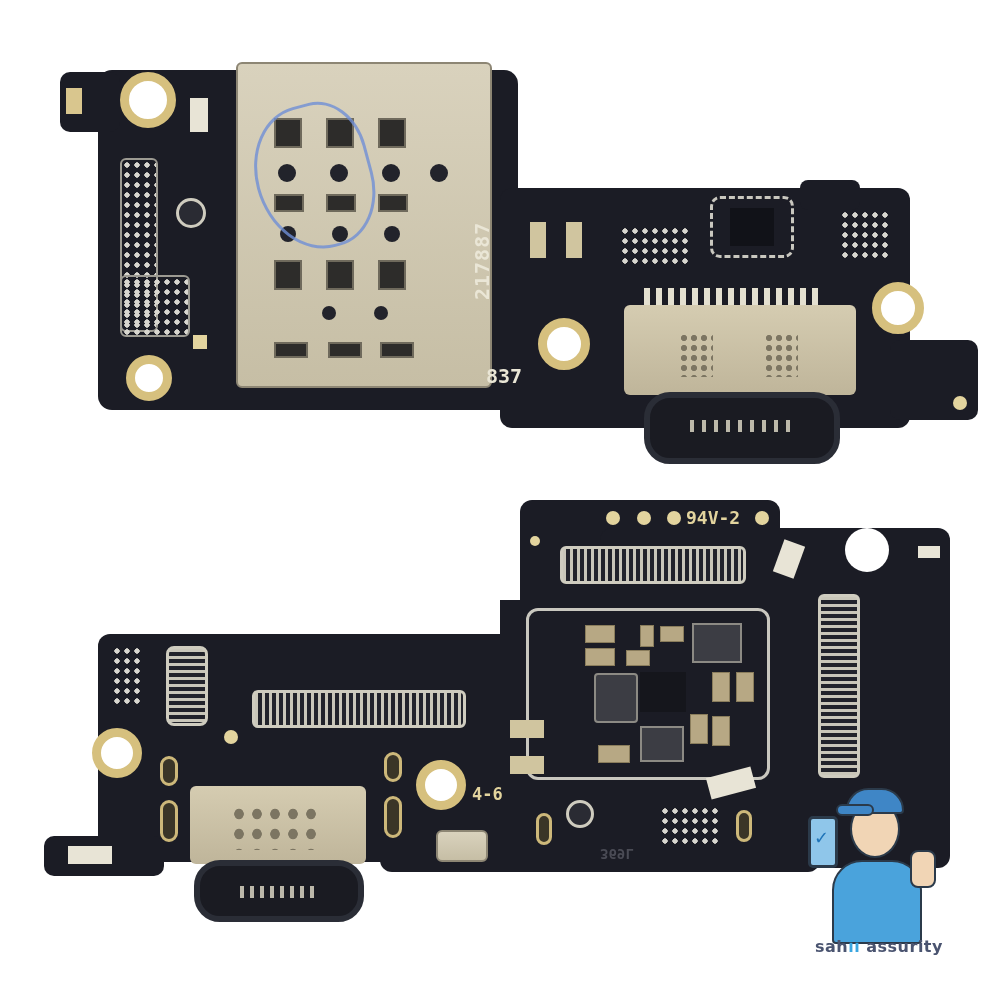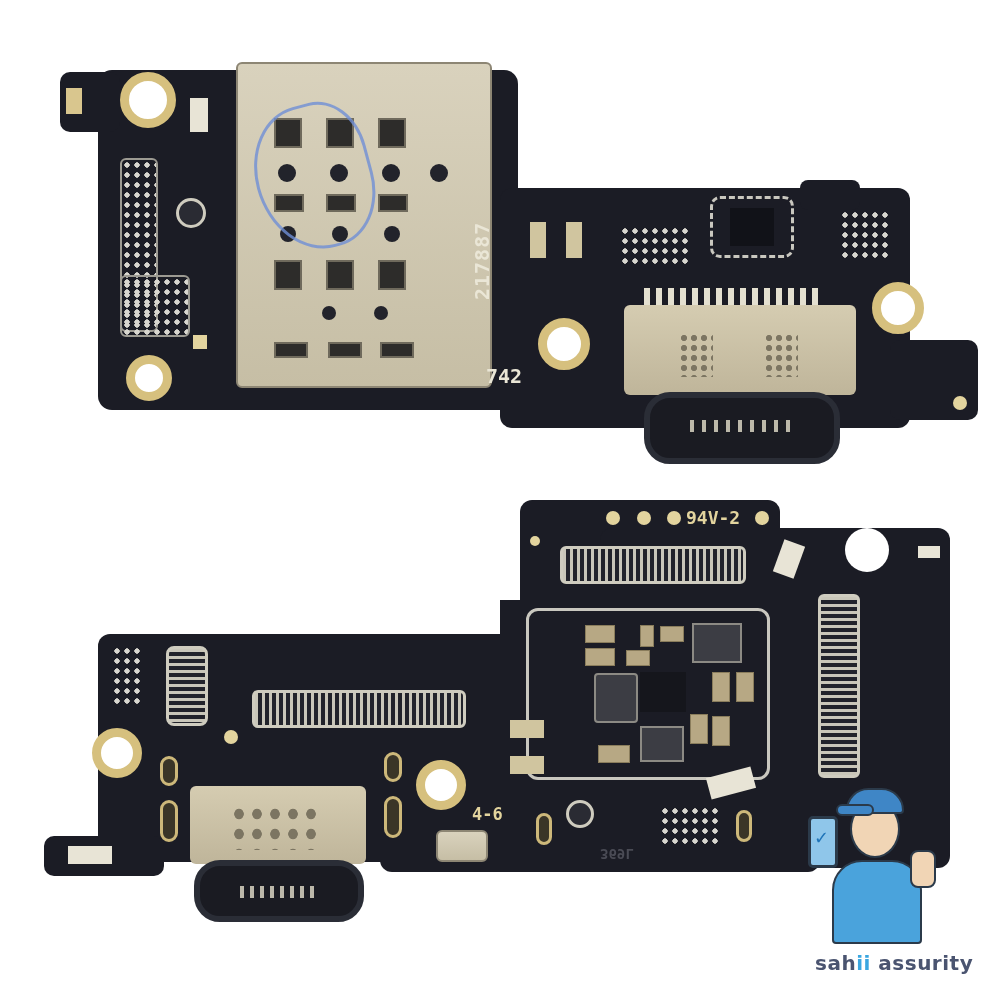--- a/index.html
+++ b/index.html
@@ -69,21 +69,21 @@
     <div class="hole" style="left:84px;top:242px;width:14px;height:14px;"></div>
     <div class="hole" style="left:136px;top:242px;width:14px;height:14px;"></div>
     <div class="slot" style="left:36px;top:278px;width:34px;height:16px;"></div>
     <div class="slot" style="left:90px;top:278px;width:34px;height:16px;"></div>
     <div class="slot" style="left:142px;top:278px;width:34px;height:16px;"></div>
 
     <div class="abs" style="left:18px;top:40px;width:110px;height:140px;border:3px solid #6f8fd6;border-radius:50% 40% 45% 55%;opacity:0.8;transform:rotate(-15deg);"></div>
   </div>
 
   <div class="silk" style="left:470px;top:300px;font-size:20px;transform:rotate(-90deg);transform-origin:left top;letter-spacing:1px;">217887</div>
-  <div class="silk" style="left:486px;top:364px;font-size:20px;">742</div>
+  <div class="silk" style="left:486px;top:364px;font-size:20px;">837</div>
 
   <div class="pad" style="left:530px;top:222px;width:16px;height:36px;background:#d0c59f;"></div>
   <div class="pad" style="left:566px;top:222px;width:16px;height:36px;background:#d0c59f;"></div>
 
   <div class="abs" style="left:710px;top:196px;width:84px;height:62px;border:3px dashed #c9c7bf;border-radius:10px;box-sizing:border-box;"></div>
   <div class="abs" style="left:730px;top:208px;width:44px;height:38px;background:#111218;"></div>
   <div class="grid-dots" style="left:620px;top:226px;width:70px;height:40px;"></div>
   <div class="grid-dots" style="left:840px;top:210px;width:50px;height:50px;"></div>
 
   <div class="abs" style="left:644px;top:288px;width:180px;height:20px;background:repeating-linear-gradient(90deg,#e4e0d0 0 6px,#1b1c25 6px 12px);"></div>
@@ -154,21 +154,21 @@
   <div class="oval" style="left:536px;top:813px;width:16px;height:32px;"></div>
   <div class="oval" style="left:736px;top:810px;width:16px;height:32px;"></div>
 
   <div class="usbc-shell" style="left:190px;top:786px;width:176px;height:78px;">
     <div class="grid-dots" style="left:40px;top:18px;width:90px;height:46px;background-image:radial-gradient(#7c7562 35%,transparent 40%);background-size:18px 20px;"></div>
   </div>
   <div class="usbc-mouth" style="left:194px;top:860px;width:170px;height:62px;">
     <div class="abs" style="left:40px;top:20px;width:80px;height:12px;background:repeating-linear-gradient(90deg,#bcb8aa 0 4px,transparent 4px 10px);"></div>
   </div>
 
-  <div class="silk" style="left:472px;top:804px;font-size:17px;color:#e3d49e;">4-6</div>
+  <div class="silk" style="left:472px;top:784px;font-size:17px;color:#e3d49e;">4-6</div>
   <div class="metal" style="left:436px;top:830px;width:52px;height:32px;border-radius:6px;"></div>
   <div class="abs" style="left:566px;top:800px;width:28px;height:28px;border-radius:50%;border:3px solid #cfccbf;background:#2a2b33;box-sizing:border-box;"></div>
   <div class="silk" style="left:600px;top:846px;font-size:14px;color:#4a4b55;transform:rotate(180deg) scaleX(-1);">369L</div>
 
   <div class="pad" style="left:68px;top:846px;width:44px;height:18px;"></div>
   <div class="pad" style="left:778px;top:542px;width:22px;height:34px;transform:rotate(20deg);"></div>
   <div class="pad" style="left:708px;top:772px;width:46px;height:22px;transform:rotate(-15deg);"></div>
   <div class="pad" style="left:918px;top:546px;width:22px;height:12px;"></div>
   <div class="grid-dots" style="left:660px;top:806px;width:60px;height:40px;"></div>
 </div>
@@ -184,16 +184,16 @@
     <div class="abs" style="left:40px;top:8px;width:54px;height:22px;background:#3f86c6;border:2px solid #2b3a4a;border-radius:24px 24px 4px 4px;"></div>
     <div class="abs" style="left:30px;top:24px;width:34px;height:8px;background:#3f86c6;border:2px solid #2b3a4a;border-radius:6px;"></div>
 
     <div class="abs" style="left:2px;top:36px;width:24px;height:46px;background:#8fc6ea;border:3px solid #2b3a4a;border-radius:5px;">
       <span style="position:absolute;left:3px;top:8px;color:#1e73b8;font-size:18px;font-weight:bold;">✓</span>
     </div>
 
     <div class="abs" style="left:104px;top:70px;width:22px;height:34px;background:#f1d5b5;border:2px solid #2b3a4a;border-radius:8px;"></div>
   </div>
 
-  <div class="watermark" style="left:815px;top:937px;font-size:20px;color:#4a5470;margin-top:14px;">
+  <div class="watermark" style="left:815px;top:937px;font-size:16px;color:#4a5470;">
     <span>sah</span><span style="color:#3aa6e0;">ii</span><span style="white-space:pre;"> assurity</span>
   </div>
 </div>
 
 </body></html>

